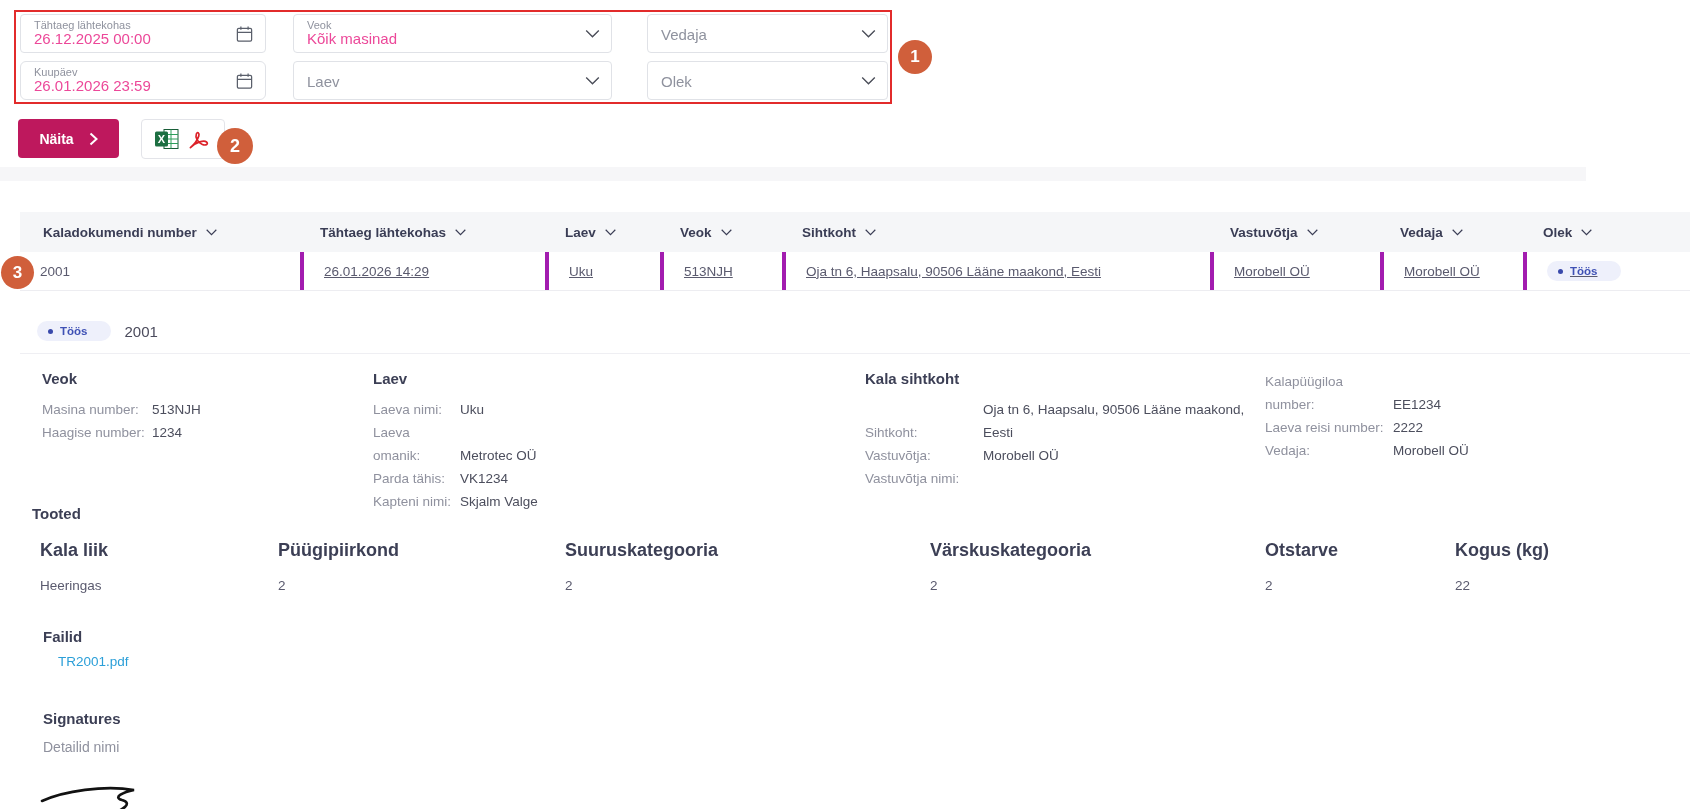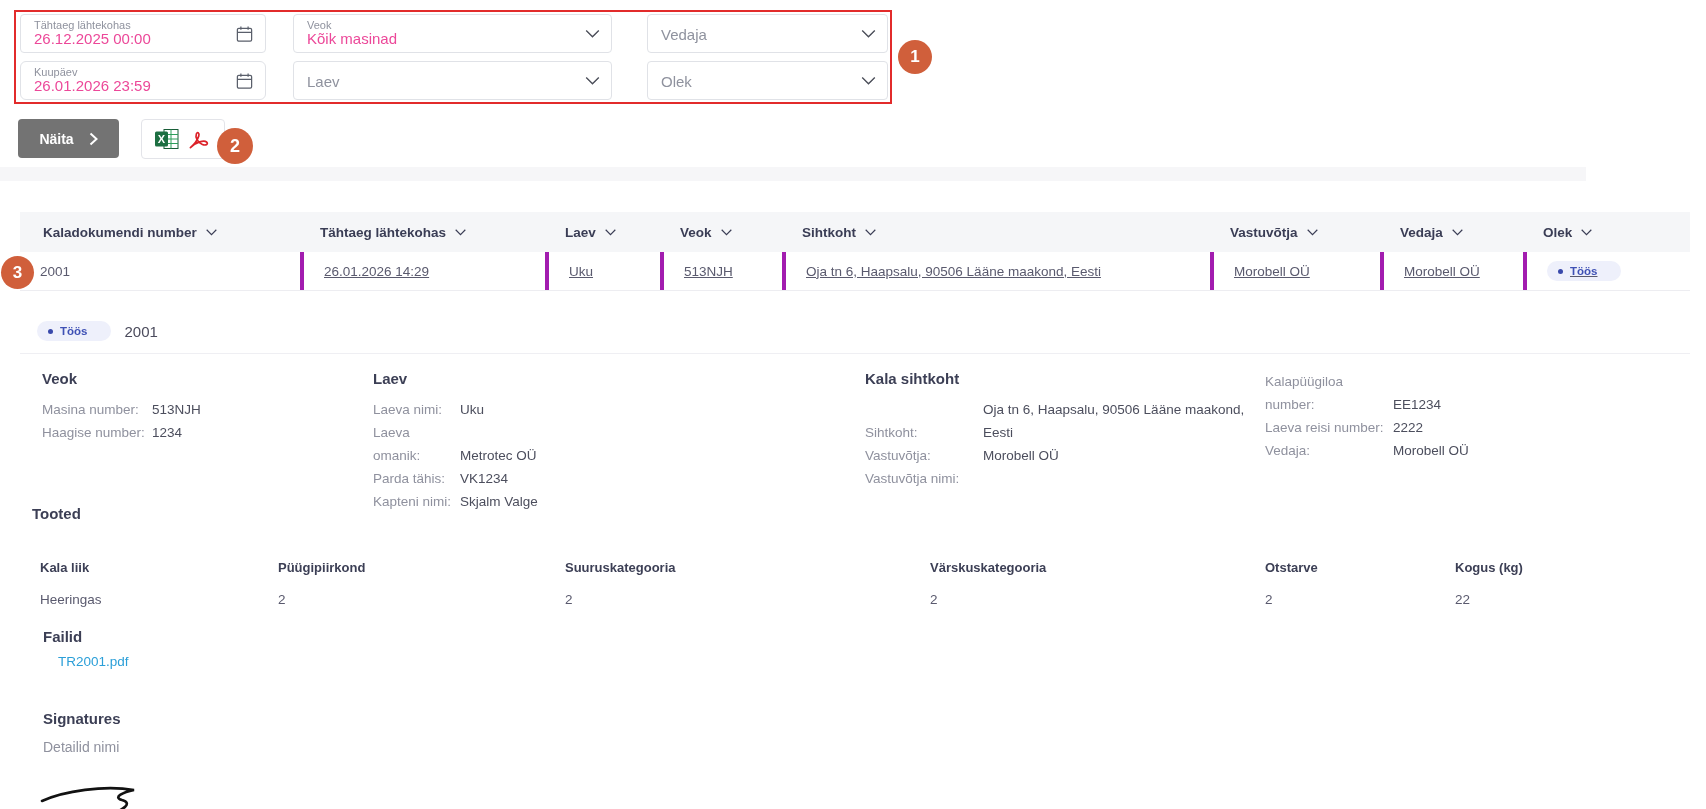--- a/index.html
+++ b/index.html
@@ -22,21 +22,21 @@
   .icon-right { position:absolute; right:11px; top:50%; transform:translateY(-50%); display:flex; align-items:center; }
 
   
   .badge { position:absolute; border-radius:50%; background:#d05f3b; color:#fff; font-weight:700;
            display:flex; align-items:center; justify-content:center; z-index:30; }
   .badge1 { left:898px; top:40px;  width:34px; height:34px; font-size:17px; }
   .badge2 { left:217px; top:128px; width:36px; height:36px; font-size:18px; }
   .badge3 { left:1px;   top:256px; width:33px; height:33px; font-size:17px; }
 
   
-  .show-btn { left:18px; top:119px; width:101px; height:39px; background:#737373; border:none; border-radius:4px;
+  .show-btn { left:18px; top:119px; width:101px; height:39px; background:#be185d; border:none; border-radius:4px;
               color:#fff; font-weight:700; font-size:14px; display:flex; align-items:center; justify-content:center;
               gap:15px; cursor:pointer; font-family:"Liberation Sans", sans-serif; }
   .export-box { left:141px; top:119px; width:84px; height:40px; border:1px solid #e3e4e9; border-radius:4px;
                 background:#fff; display:flex; align-items:center; justify-content:center; gap:7px; }
 
   .gap-band { left:0; top:167px; width:1586px; height:14px; background:#f6f6f8; }
 
   
   .tgrid { display:grid; grid-template-columns:280px 245px 115px 122px 428px 170px 143px 167px; align-items:center; }
   .thead { left:20px; top:212px; width:1670px; height:40px; background:#f5f6f8; }
@@ -65,21 +65,21 @@
   .sec-veok .dlabel { width:110px; }
   .sec-laev .dlabel { width:87px; }
   .sec-siht .dlabel { width:118px; }
   .sec-siht .dvalue { max-width:262px; }
   .sec-det  .dlabel { width:128px; }
 
   
   .tooted-title { left:32px; top:505px; }
   .pgrid { left:40px; top:540px; width:1620px; display:grid;
            grid-template-columns:238px 287px 365px 335px 190px 145px; row-gap:17px; }
-  .ph { font-size:13px; font-weight:700; color:#3c3f55;margin-top:20px; }
+  .ph { font-size:18px; font-weight:700; color:#3c3f55; }
   .pv { font-size:13.5px; color:#5a5a6e; }
 
   
   .failid-title { left:43px; top:628px; }
   .file-link { left:58px; top:654px; font-size:13.5px; color:#2b9fd8; cursor:pointer; }
   .sign-title { left:43px; top:710px; }
   .sign-label { left:43px; top:739px; font-size:14px; color:#8f919e; }
   .squiggle { left:36px; top:779px; }
 </style>
 </head>

